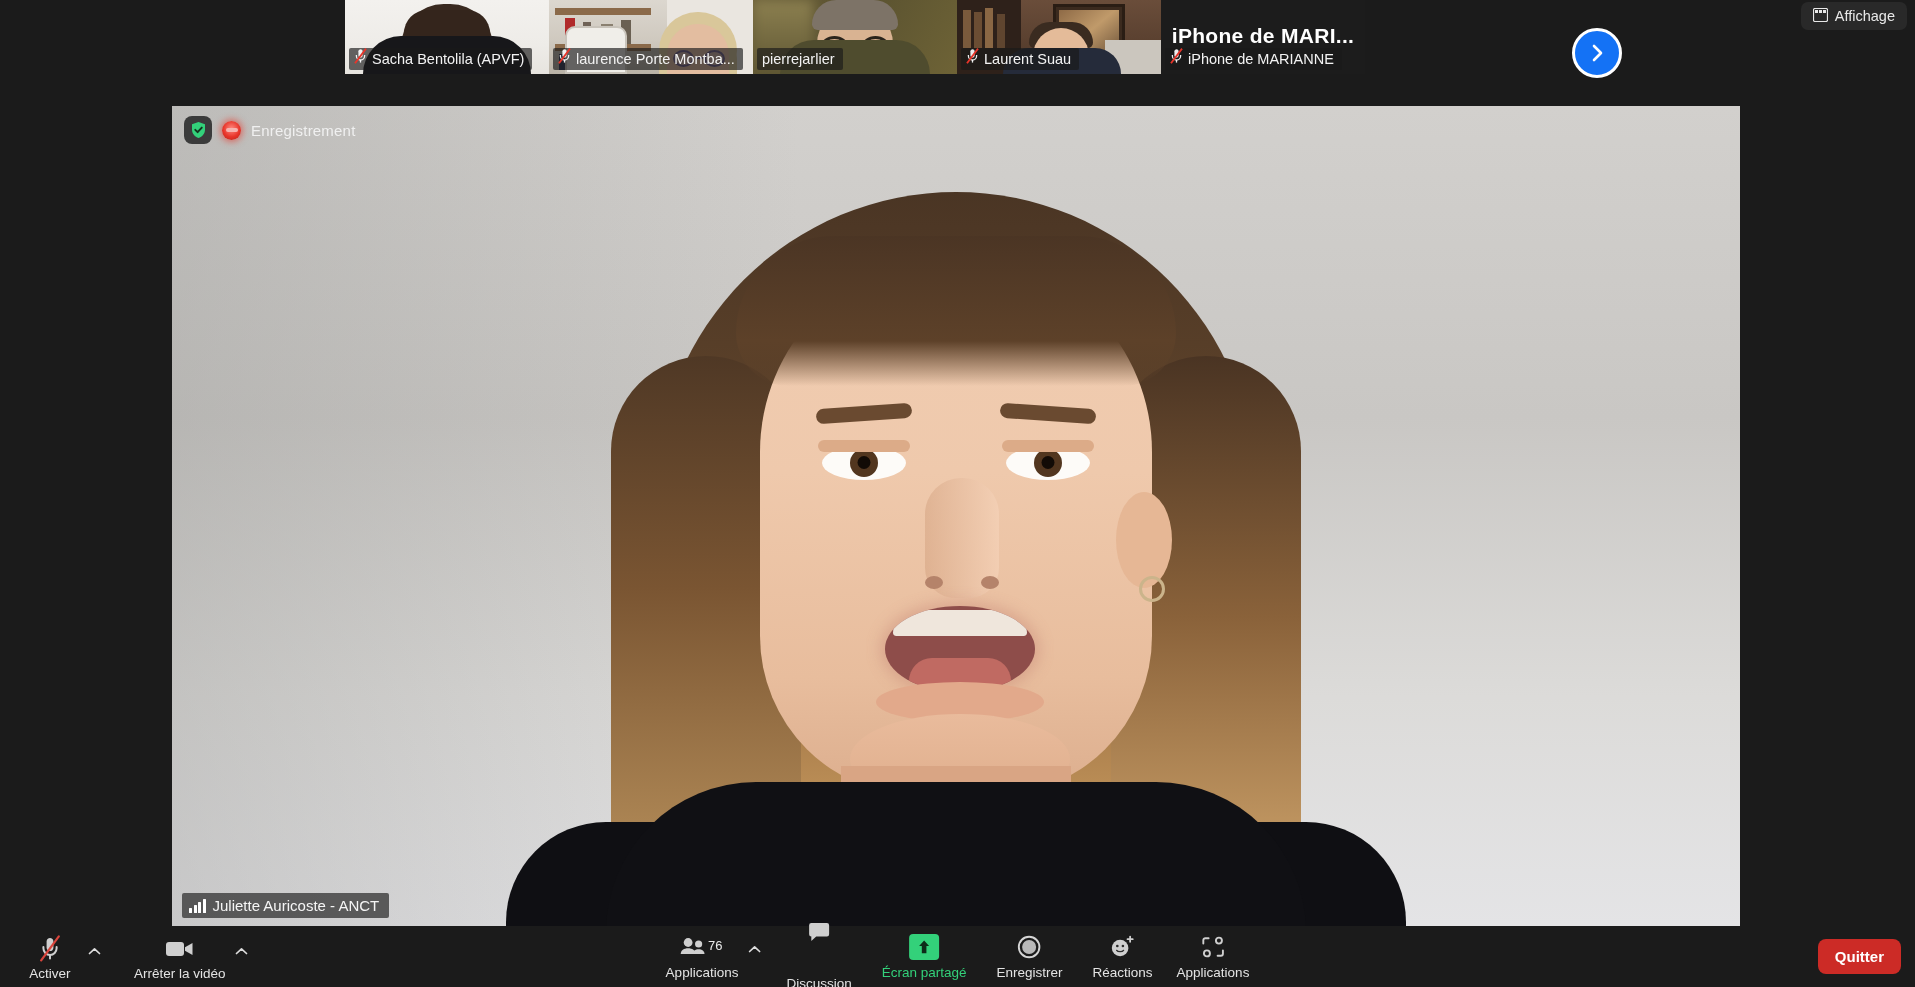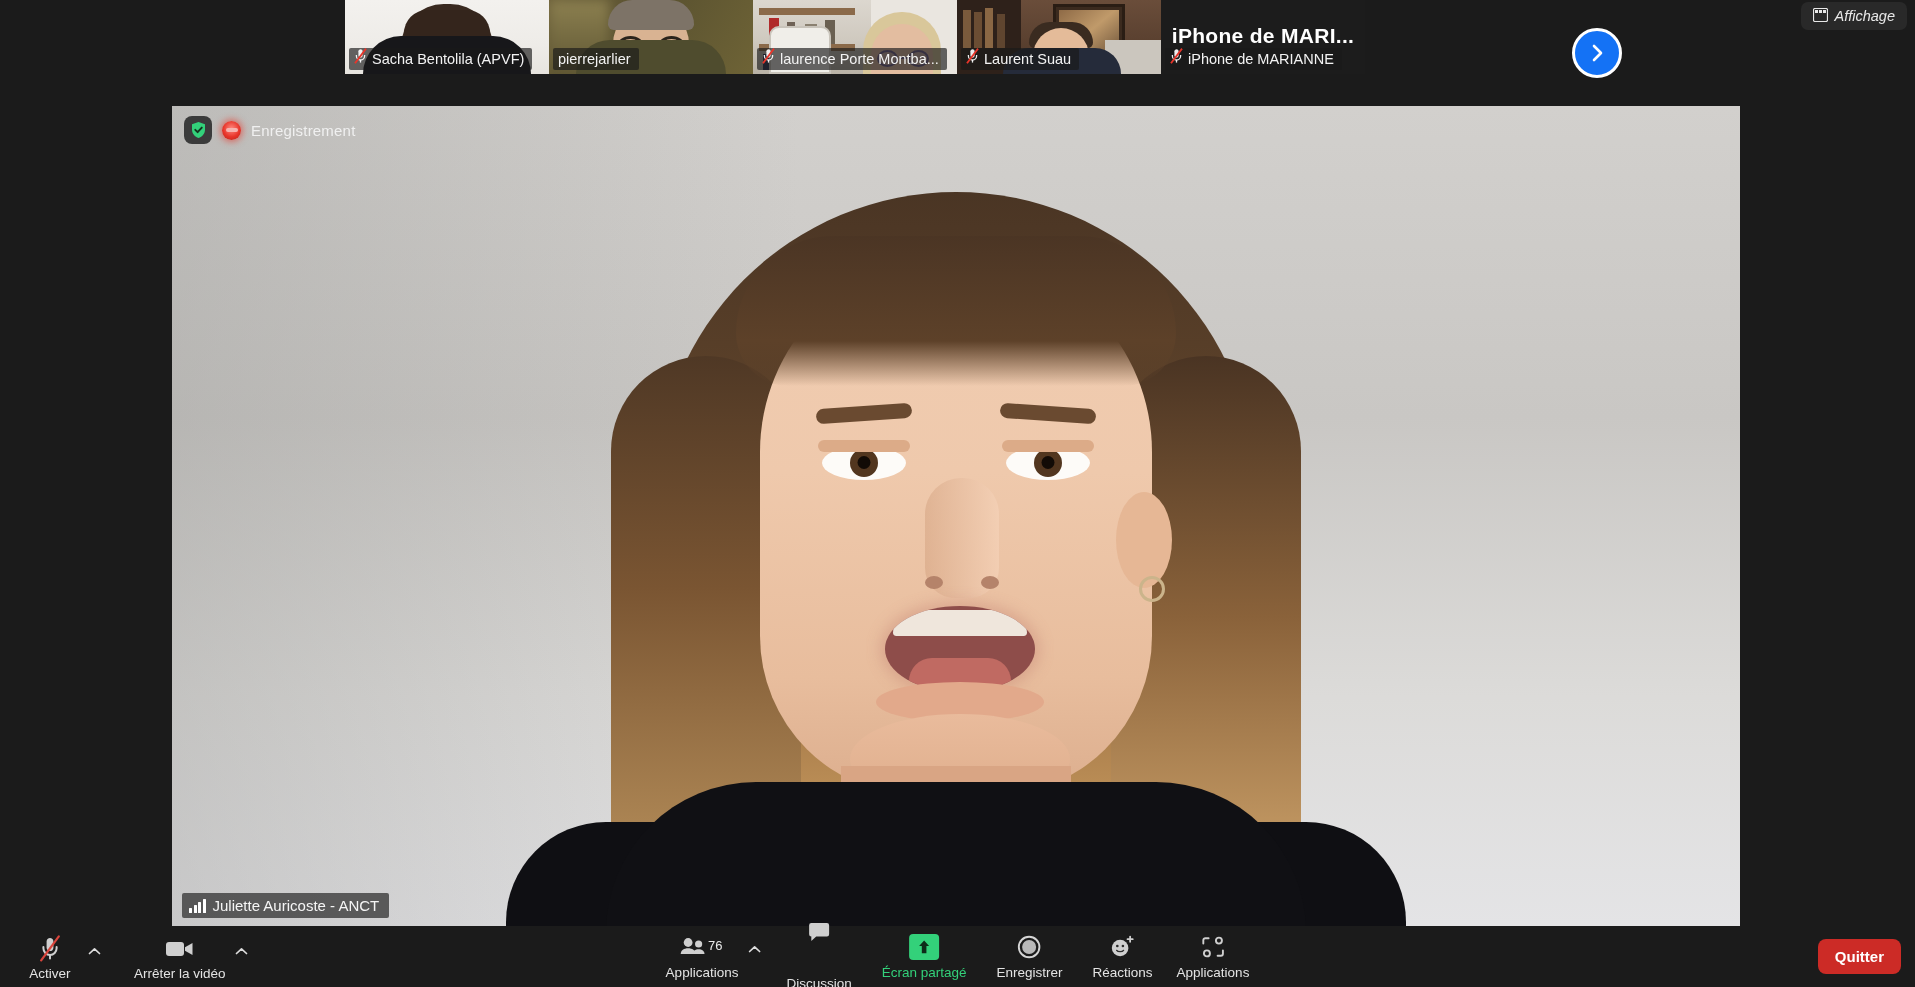--- a/index.html
+++ b/index.html
@@ -173,21 +173,20 @@
     right: 8px; top: 2px;
     height: 28px;
     display: flex; align-items: center; gap: 7px;
     padding: 0 12px;
     border-radius: 7px;
     background: rgba(42,42,42,0.92);
     color: #e8e8e8;
     font-size: 14.5px;
     cursor: pointer;
     white-space: nowrap;
-    font-style: italic;
   }
 
   
   .stage {
     position: absolute;
     left: 172px; top: 106px;
     width: 1568px; height: 820px;
     overflow: hidden;
     background: #c9c7c4;
   }
@@ -384,37 +383,20 @@
                 <path d="M2.4 7.1v.8c0 2.3 1.8 4.1 4.1 4.1s4.1-1.8 4.1-4.1v-.8" stroke="#fff" stroke-width="1.3" fill="none" opacity=".92"></path>
                 <path d="M6.5 12v2.6" stroke="#fff" stroke-width="1.3" opacity=".92"></path>
                 <path d="M1 15.2 12 .6" stroke="#e8352a" stroke-width="1.8"></path>
               </svg>
           </span>
           <span class="nm">Sacha Bentolila (APVF)</span>
         </div>
       </div>
 
       <div class="thumb">
-        <div class="vid scene t3">
-          <div class="blurL"></div>
-          <div class="head"></div>
-            <div class="hair"></div>
-          <div class="glass">
-              <i></i>
-              <b></b>
-              <i></i>
-            </div>
-          <div class="body"></div>
-        </div>
-        <div class="namebar">
-          <span class="nm">pierrejarlier</span>
-        </div>
-      </div>
-
-      <div class="thumb">
         <div class="vid scene t2">
           <div class="wall"></div>
           <div class="shelf"></div>
             <div class="shelf2"></div>
           <div class="obj" style="left:16px;top:18px;width:10px;height:26px;background:#b02a2a"></div>
           <div class="obj" style="left:34px;top:22px;width:8px;height:22px;"></div>
           <div class="obj" style="left:52px;top:24px;width:12px;height:20px;background:#8a8070"></div>
           <div class="obj" style="left:72px;top:20px;width:10px;height:24px;background:#6a6052"></div>
           <div class="obj" style="left:10px;top:54px;width:26px;height:16px;background:#2e3352"></div>
           <div class="chair"></div>
@@ -435,20 +417,37 @@
                 <path d="M2.4 7.1v.8c0 2.3 1.8 4.1 4.1 4.1s4.1-1.8 4.1-4.1v-.8" stroke="#fff" stroke-width="1.3" fill="none" opacity=".92"></path>
                 <path d="M6.5 12v2.6" stroke="#fff" stroke-width="1.3" opacity=".92"></path>
                 <path d="M1 15.2 12 .6" stroke="#e8352a" stroke-width="1.8"></path>
               </svg>
           </span>
           <span class="nm">laurence Porte Montba...</span>
         </div>
       </div>
 
       <div class="thumb">
+        <div class="vid scene t3">
+          <div class="blurL"></div>
+          <div class="head"></div>
+            <div class="hair"></div>
+          <div class="glass">
+              <i></i>
+              <b></b>
+              <i></i>
+            </div>
+          <div class="body"></div>
+        </div>
+        <div class="namebar">
+          <span class="nm">pierrejarlier</span>
+        </div>
+      </div>
+
+      <div class="thumb">
         <div class="vid scene t4">
           <div class="shelf"></div>
           <div class="bk" style="left:6px;top:10px;height:38px;"></div>
           <div class="bk" style="left:17px;top:12px;height:36px;background:#6b4d33"></div>
           <div class="bk" style="left:28px;top:8px;height:40px;background:#8a6744"></div>
           <div class="bk" style="left:40px;top:14px;height:34px;background:#5f452f"></div>
           <div class="frame">
               <div class="art"></div>
             </div>
           <div class="desk"></div>

